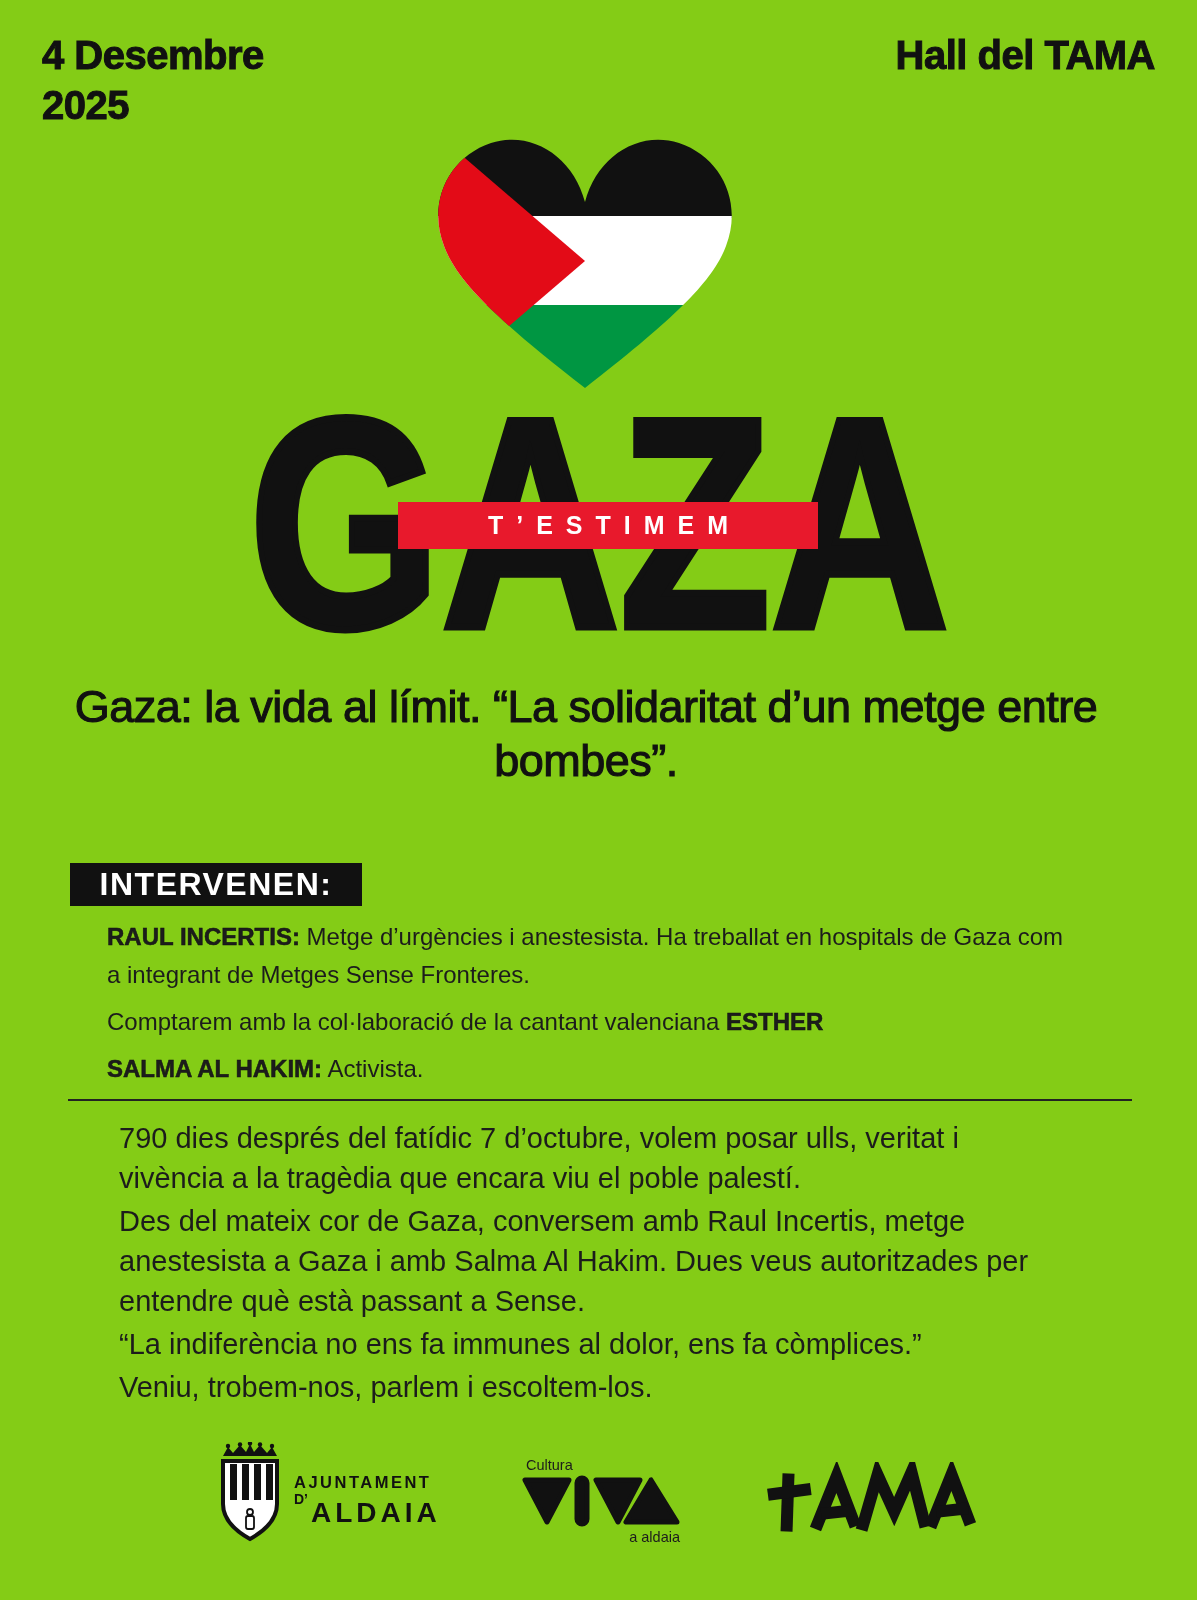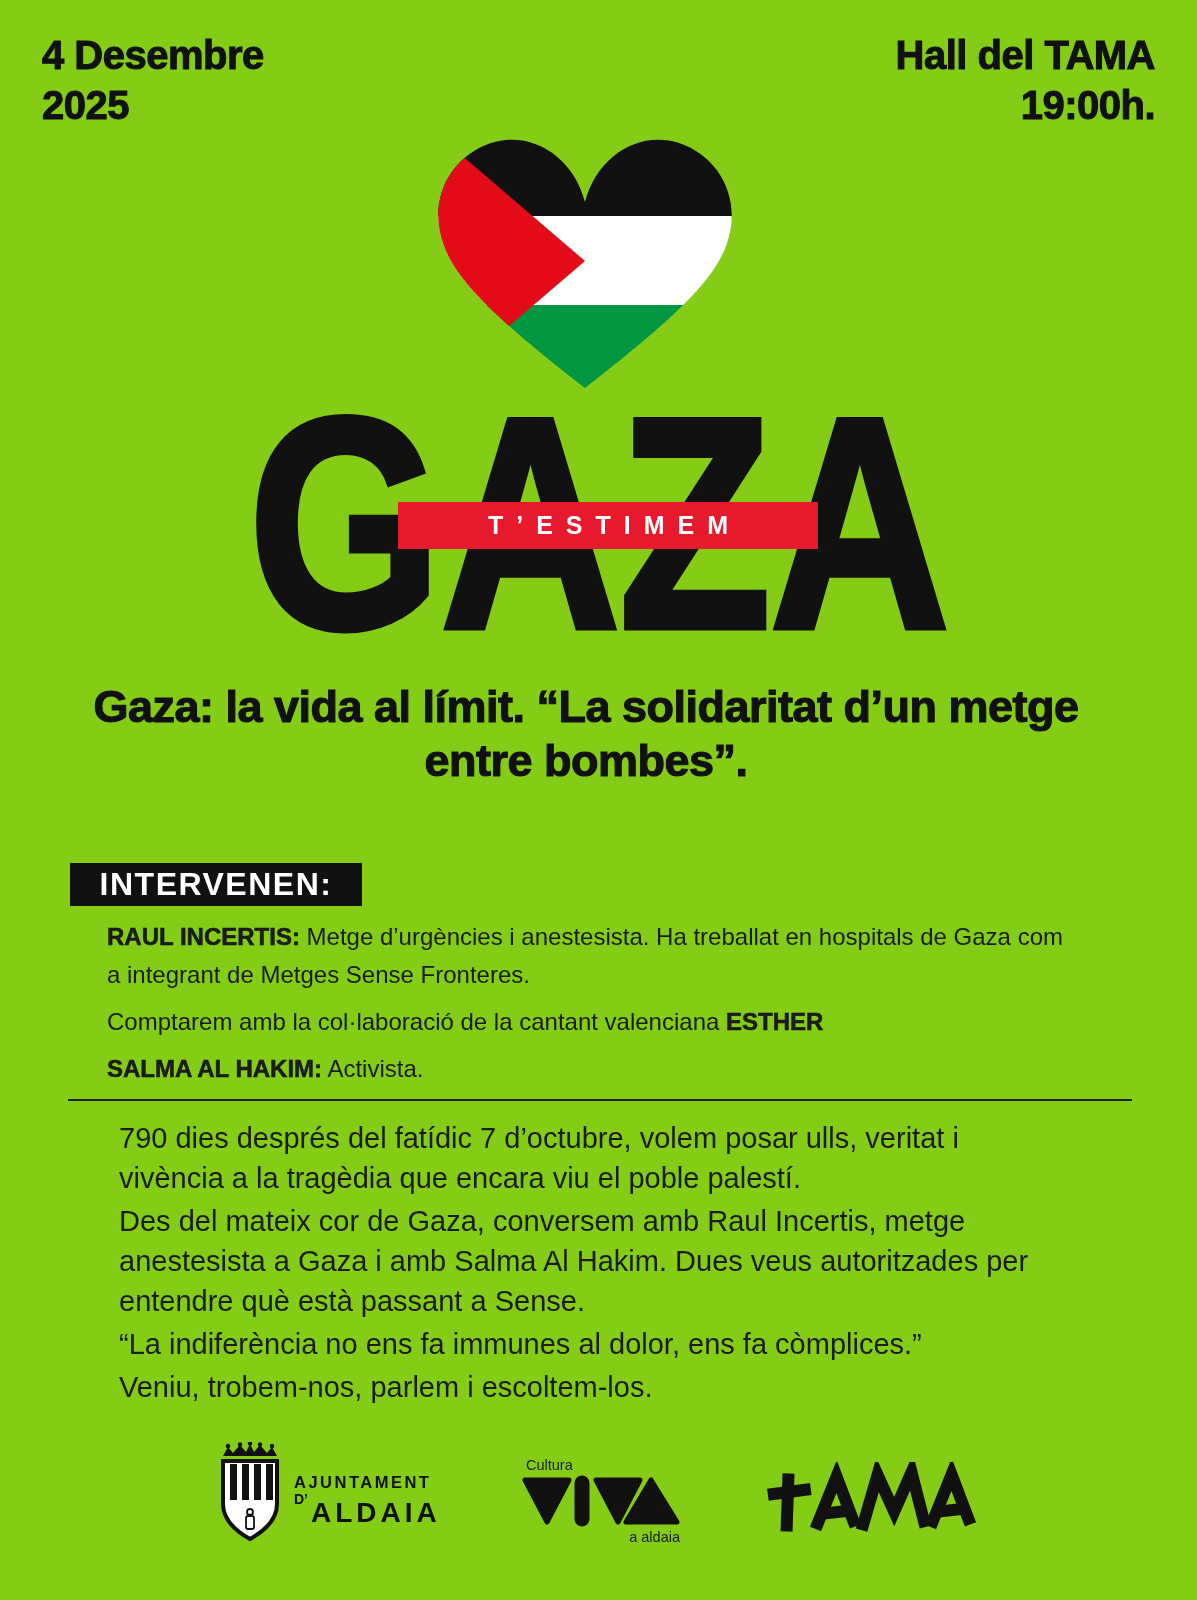--- a/index.html
+++ b/index.html
@@ -32,21 +32,21 @@
   }
   .banner span {
     color:#ffffff; font-weight:700; font-size:25px; letter-spacing:13px;
     padding-left:13px; white-space:nowrap;
   }
 
   
   .headline {
     position:absolute; left:0; top:680px; width:1172px;
     padding:0 56px; text-align:center;
-    font-size:45px; line-height:54px; font-weight:700;
+    font-size:45px; line-height:54px; font-weight:400;
     letter-spacing:-0.5px; -webkit-text-stroke:1.1px #111;
   }
 
   
   .intervenen-box {
     position:absolute; left:70px; top:863px; width:292px; height:43px;
     background:#111111; display:flex; align-items:center; justify-content:center;
   }
   .intervenen-box span { color:#fff; font-weight:700; font-size:32px; letter-spacing:1.5px; }
 
@@ -70,21 +70,20 @@
 <body>
 
 <div class="poster">
 
   <div class="hdr hdr-left">
     <div>4 Desembre</div>
     <div>2025</div>
   </div>
   <div class="hdr hdr-right">
     <div>Hall del TAMA</div>
-    <div>19:00h.</div>
   </div>
 
   <div class="heart">
     <svg width="304" height="270" viewBox="0 0 304 266">
       <defs>
         <clipPath id="heartClip">
           <path d="M152 74 C140 28 98 2 58 15 C16 29 -6 74 11 118 C24 153 62 190 152 260 C242 190 280 153 293 118 C310 74 288 29 246 15 C206 2 164 28 152 74 Z"></path>
         </clipPath>
       </defs>
       <g clip-path="url(#heartClip)">

